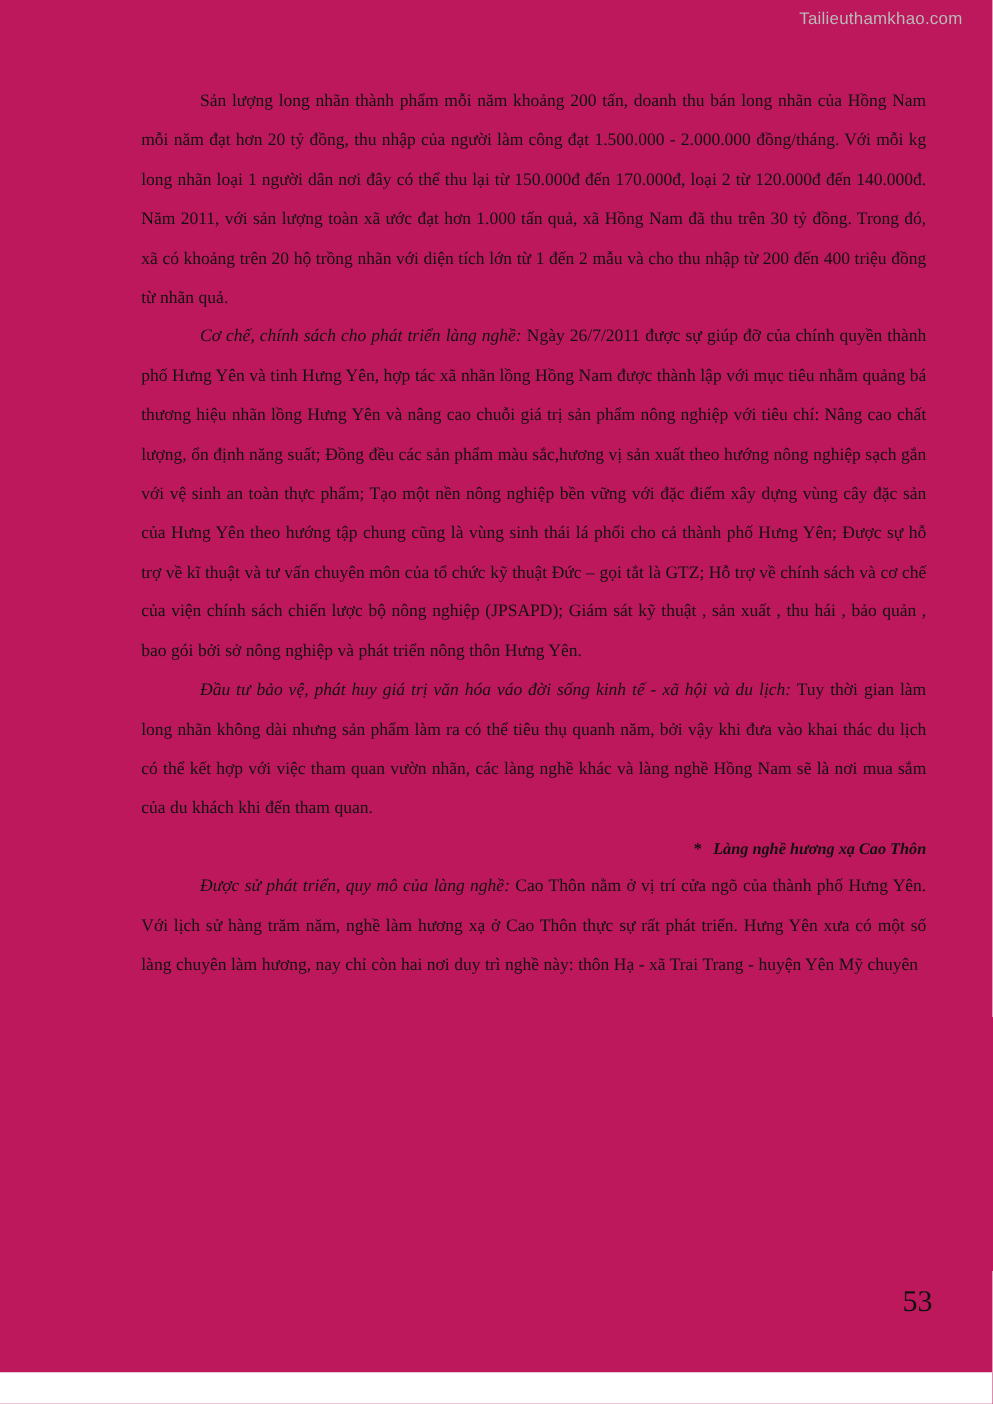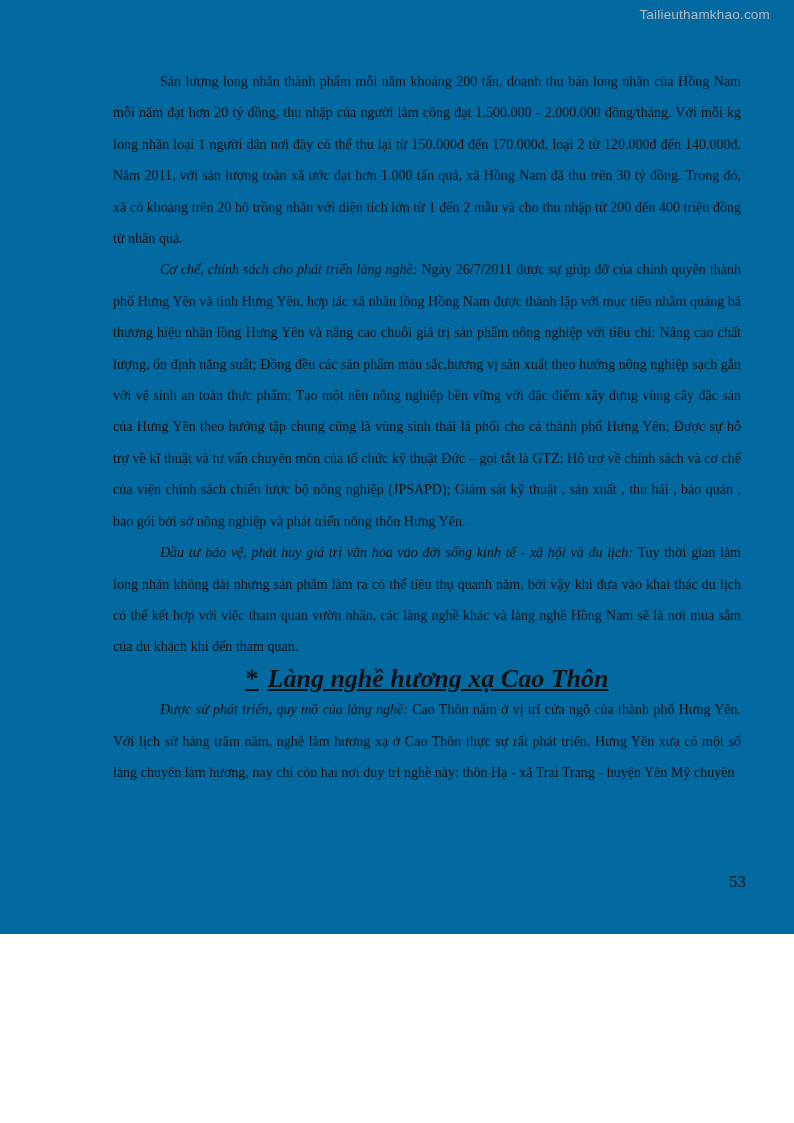--- a/index.html
+++ b/index.html
@@ -10,22 +10,22 @@
   }
   body {
     font-family: "Liberation Serif", "DejaVu Serif", serif;
     color: #111111;
     -webkit-font-smoothing: antialiased;
   }
 
   .page {
     position: relative;
     width: 794px;
-    height: 934px;
-    background: #0369a1;
+    height: 1098px;
+    background: #be185d;
     overflow: hidden;
     box-sizing: border-box;
   }
 
   
   .watermark {
     position: absolute;
     top: 7px;
     right: 24px;
     font-family: "Liberation Sans", "DejaVu Sans", sans-serif;
@@ -55,40 +55,39 @@
     hyphens: none;
   }
 
   .lead {
     font-style: italic;
   }
 
   
   p.heading {
     margin: 0;
-    font-size: 26px;
+    font-size: 13px;
     line-height: 31.4px;
     font-weight: bold;
     font-style: italic;
-    text-align: center;
+    text-align: right;
     text-indent: 0;
-    text-decoration: underline;
   }
   p.heading .bullet {
     font-weight: bold;
     font-style: normal;
     margin-right: 9px;
   }
 
   
   .page-number {
     position: absolute;
     right: 48px;
     bottom: 44px;
-    font-size: 17px;
+    font-size: 24px;
     line-height: 1;
     color: #111111;
   }
 </style>
 </head>
 <body>
 
 <div class="page">
 
   <div class="watermark">Tailieuthamkhao.com</div>

